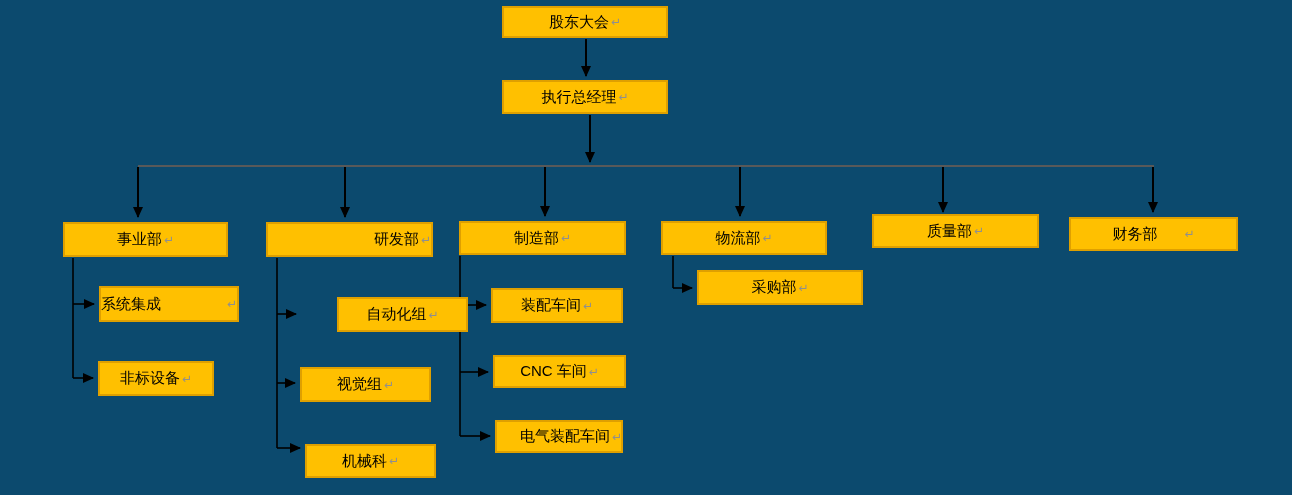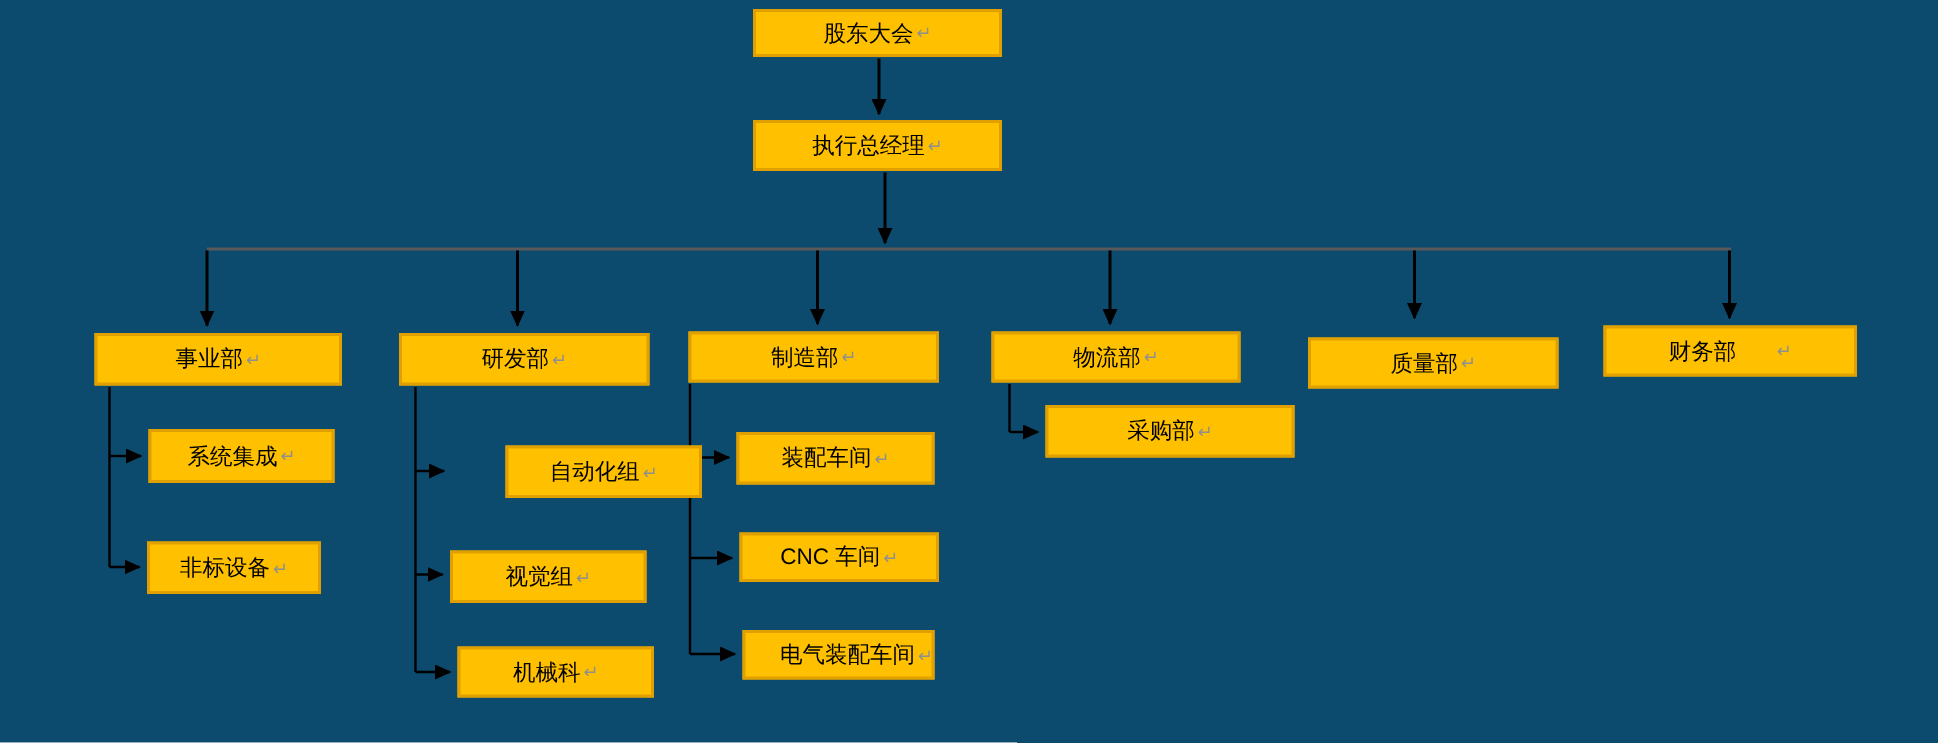--- a/index.html
+++ b/index.html
@@ -70,59 +70,59 @@
 
   <div class="node" style="left:502px;top:80px;width:166px;height:34px;">
     <span>执行总经理</span>
       <span class="pmark">↵</span>
   </div>
 
   <div class="node" style="left:63px;top:222px;width:165px;height:35px;">
     <span>事业部</span>
       <span class="pmark">↵</span>
   </div>
-  <div class="node" style="left:266px;top:222px;width:167px;height:35px;">
+  <div class="node" style="left:266px;top:222px;width:167px;height:35px;justify-content:flex-end;">
     <span>研发部</span>
       <span class="pmark">↵</span>
   </div>
   <div class="node" style="left:459px;top:221px;width:167px;height:34px;">
     <span>制造部</span>
       <span class="pmark">↵</span>
   </div>
   <div class="node" style="left:661px;top:221px;width:166px;height:34px;">
     <span>物流部</span>
       <span class="pmark">↵</span>
   </div>
-  <div class="node" style="left:872px;top:225px;width:167px;height:34px;">
+  <div class="node" style="left:872px;top:214px;width:167px;height:34px;">
     <span>质量部</span>
       <span class="pmark">↵</span>
   </div>
   <div class="node" style="left:1069px;top:217px;width:169px;height:34px;gap:25px;">
     <span>财务部</span>
       <span class="pmark">↵</span>
   </div>
 
-  <div class="node" style="left:99px;top:286px;width:124px;height:36px;">
+  <div class="node" style="left:99px;top:286px;width:140px;height:36px;justify-content:space-between;">
     <span>系统集成</span>
       <span class="pmark">↵</span>
   </div>
   <div class="node" style="left:98px;top:361px;width:116px;height:35px;">
     <span>非标设备</span>
       <span class="pmark">↵</span>
   </div>
 
   <div class="node" style="left:301px;top:297px;width:131px;height:35px;margin-left:36px;">
     <span>自动化组</span>
       <span class="pmark">↵</span>
   </div>
   <div class="node" style="left:300px;top:367px;width:131px;height:35px;">
     <span>视觉组</span>
       <span class="pmark">↵</span>
   </div>
-  <div class="node" style="left:305px;top:431px;width:131px;height:34px;">
+  <div class="node" style="left:305px;top:444px;width:131px;height:34px;">
     <span>机械科</span>
       <span class="pmark">↵</span>
   </div>
 
   <div class="node" style="left:491px;top:288px;width:132px;height:35px;">
     <span>装配车间</span>
       <span class="pmark">↵</span>
   </div>
   <div class="node" style="left:493px;top:355px;width:133px;height:33px;text-align:right;">
     <span>CNC 车间</span>

